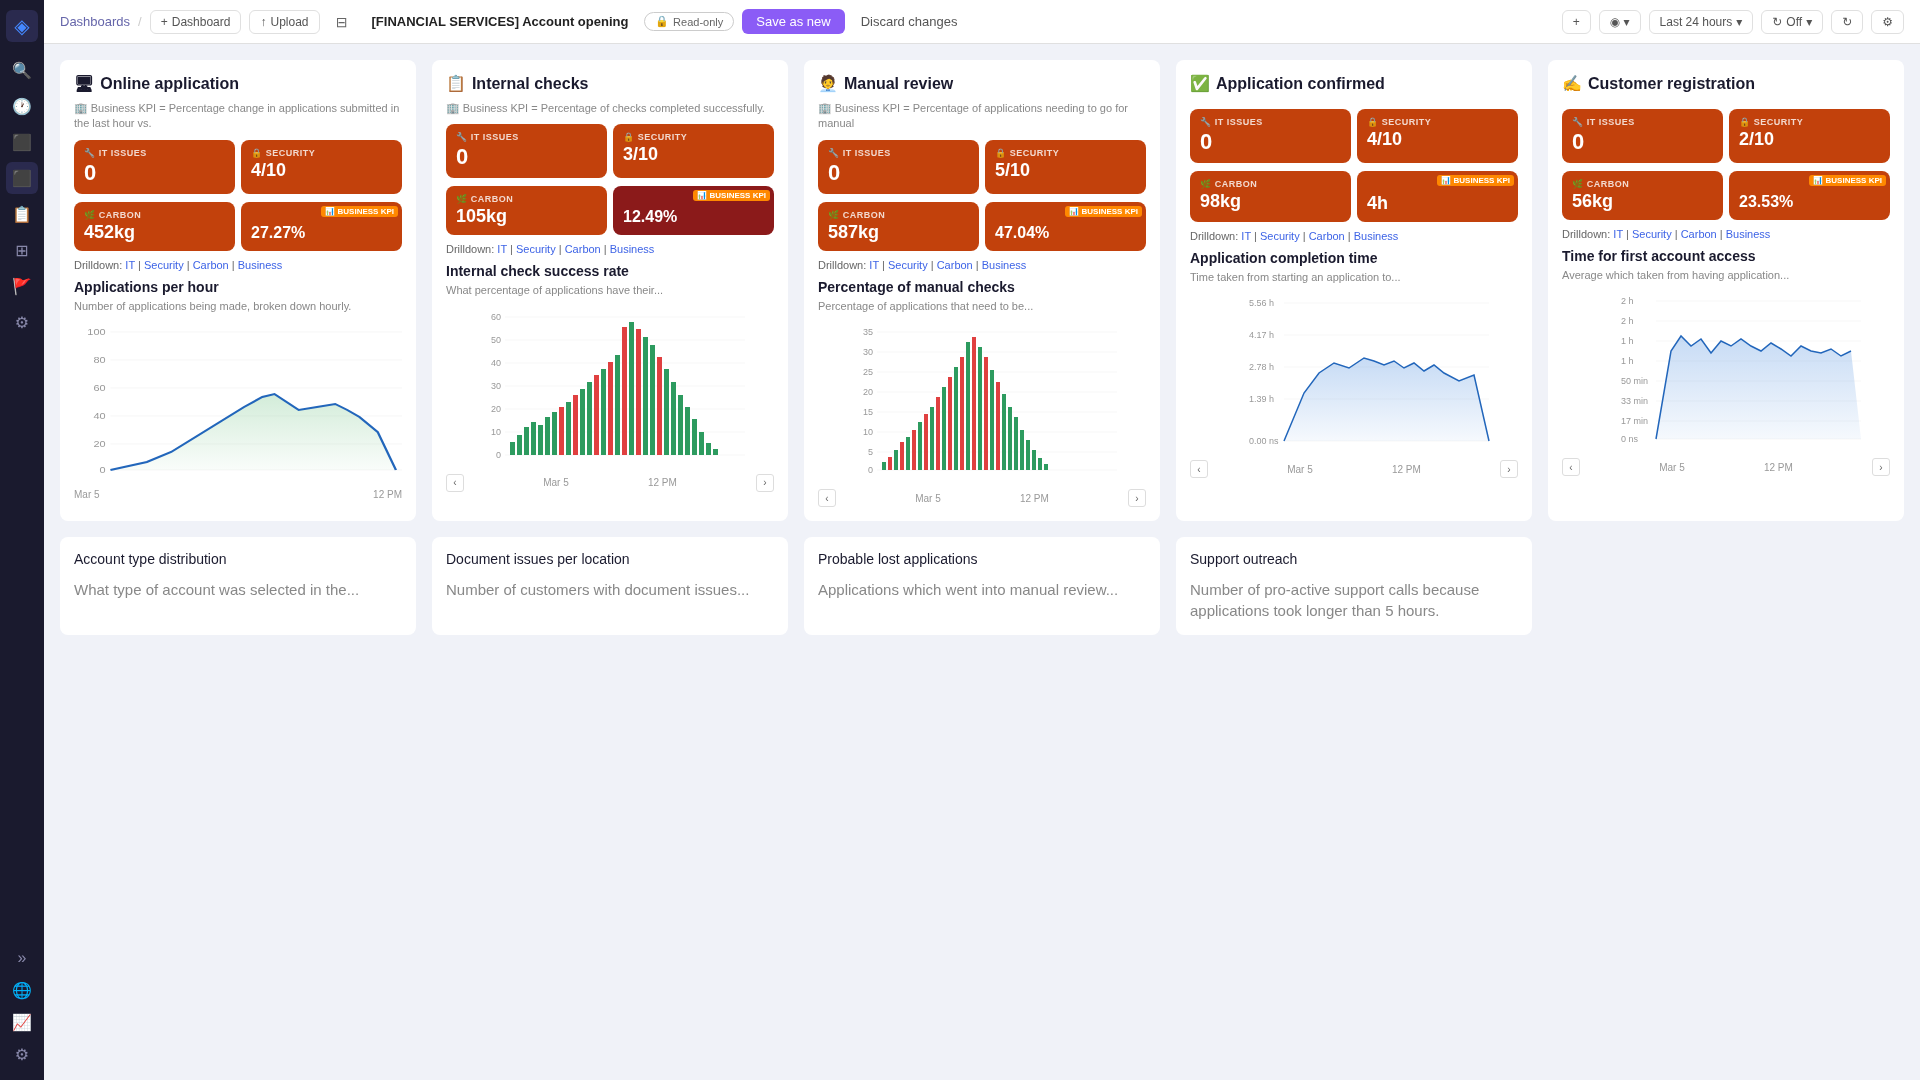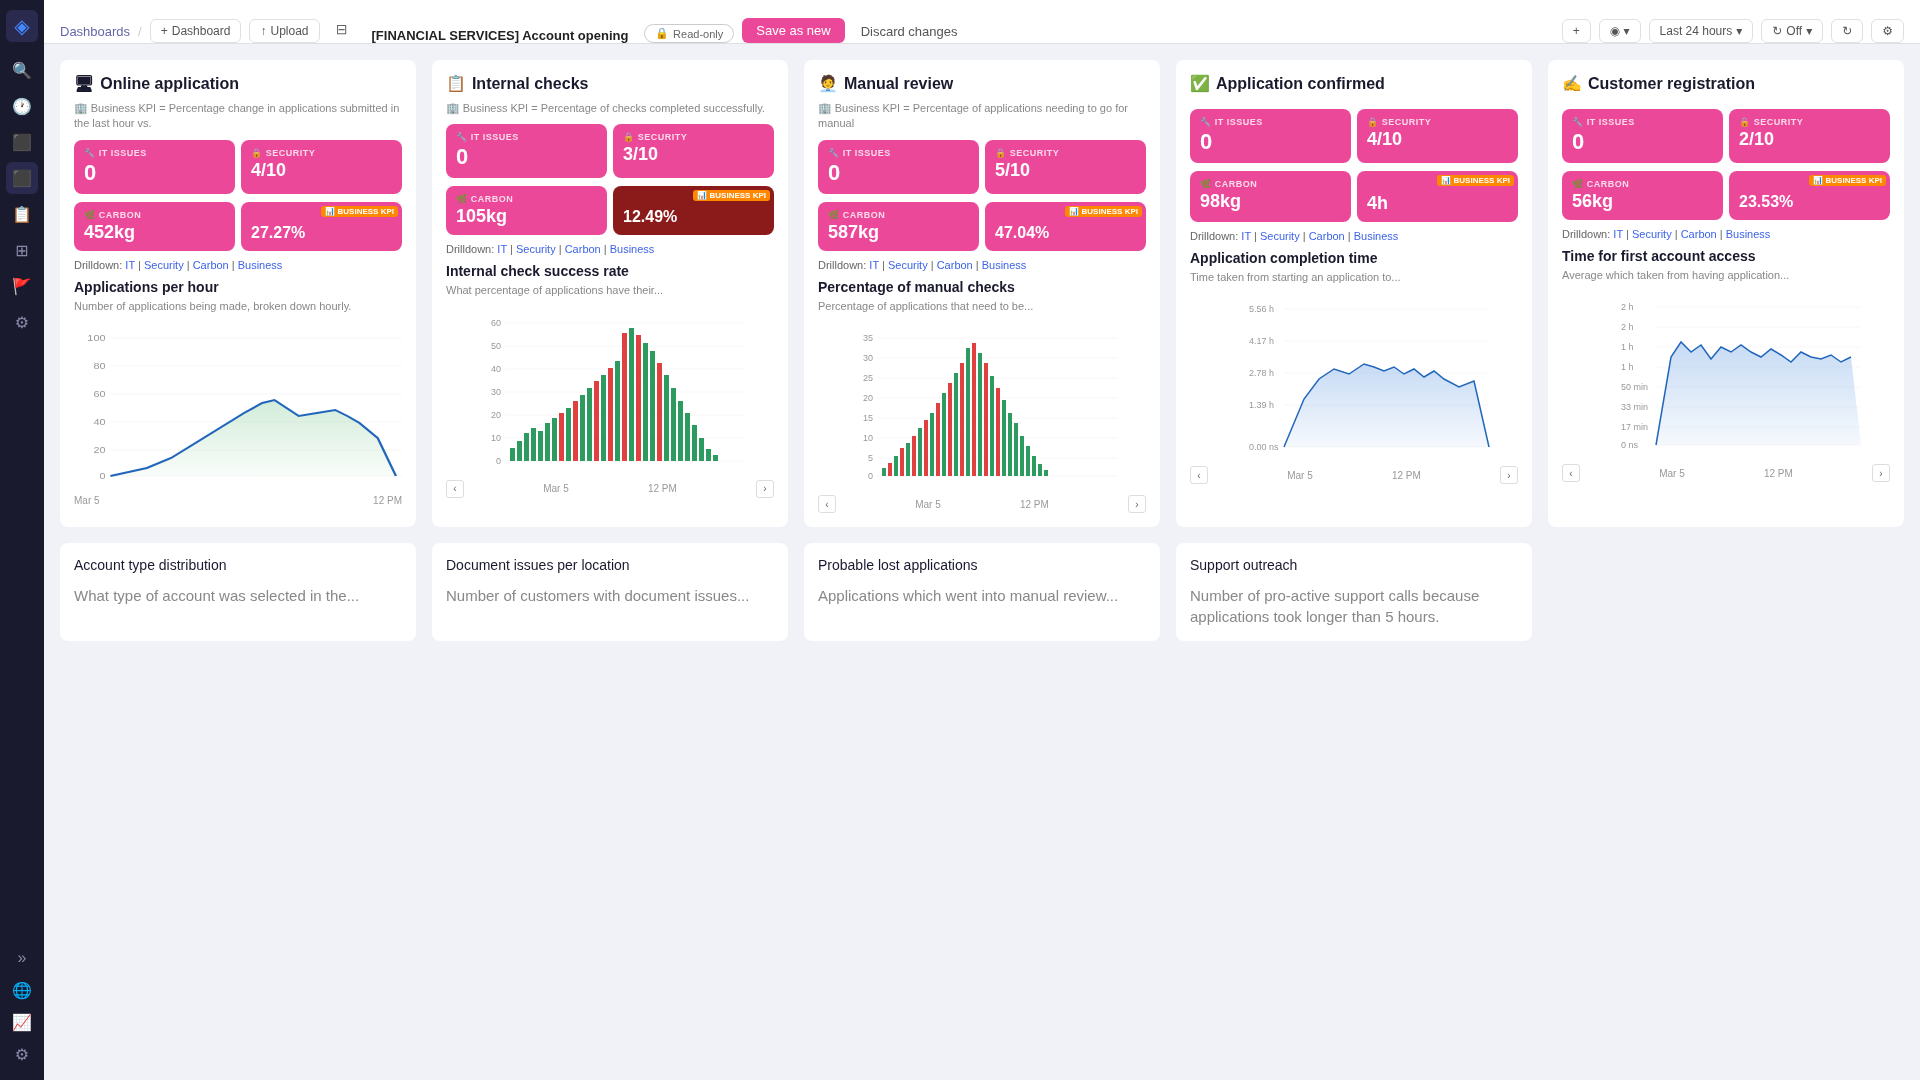--- a/index.html
+++ b/index.html
@@ -26,67 +26,67 @@
     .sidebar-bottom { margin-top: auto; }
 
     
     .main { flex: 1; display: flex; flex-direction: column; overflow: hidden; }
 
     
     .topnav {
       background: #fff;
       border-bottom: 1px solid #e0e0e0;
       display: flex;
-      align-items: flex-end;
+      align-items: center;
       padding: 0 16px;
       height: 44px;
       gap: 8px;
       flex-shrink: 0;
     }
     .topnav-left { display: flex; align-items: center; gap: 8px; }
     .topnav-breadcrumb { color: #6666aa; font-size: 13px; cursor: pointer; }
     .topnav-sep { color: #ccc; }
     .topnav-icon-btn { background: none; border: 1px solid #e0e0e0; border-radius: 6px; padding: 4px 10px; cursor: pointer; font-size: 12px; color: #555; display: flex; align-items: center; gap: 4px; }
-    .btn-primary { background: #ec4899; color: #fff; border: none; border-radius: 6px; padding: 5px 14px; cursor: pointer; font-size: 13px; font-weight: 500; }
+    .btn-primary { background: #8b5cf6; color: #fff; border: none; border-radius: 6px; padding: 5px 14px; cursor: pointer; font-size: 13px; font-weight: 500; }
     .btn-link { background: none; border: none; cursor: pointer; font-size: 13px; color: #555; padding: 4px 8px; }
     .topnav-right { margin-left: auto; display: flex; align-items: center; gap: 8px; }
     .topnav-right-btn { background: none; border: 1px solid #e0e0e0; border-radius: 6px; padding: 4px 10px; cursor: pointer; font-size: 12px; color: #555; display: flex; align-items: center; gap: 4px; }
     .panel-icon-btn { width: 28px; height: 28px; border: none; background: none; cursor: pointer; display: flex; align-items: center; justify-content: center; border-radius: 4px; color: #666; font-size: 14px; }
     .panel-title { font-size: 13px; font-weight: 600; color: #222; margin: 0 8px; }
     .read-only-badge { background: none; border: 1px solid #ccc; border-radius: 12px; padding: 2px 10px; font-size: 11px; color: #666; display: flex; align-items: center; gap: 4px; }
 
     
     .dashboard { flex: 1; overflow-y: auto; padding: 16px; display: flex; flex-direction: column; gap: 16px; background: #f0f2f8; }
 
     .dashboard-row { display: grid; grid-template-columns: repeat(5, 1fr); gap: 16px; }
 
     
     .col-card { background: #fff; border-radius: 8px; padding: 14px; display: flex; flex-direction: column; gap: 8px; }
     .col-card-title { font-size: 16px; font-weight: 700; display: flex; align-items: center; gap: 6px; }
     .col-card-subtitle { font-size: 11px; color: #888; line-height: 1.4; }
 
     
     .kpi-row { display: grid; grid-template-columns: 1fr 1fr; gap: 6px; }
     .kpi-tile { border-radius: 8px; padding: 8px 10px; display: flex; flex-direction: column; gap: 2px; }
-    .kpi-tile.green { background: #ec4899; }
+    .kpi-tile.green { background: #c2410c; }
     .kpi-tile.red-dark { background: #8b1a1a; }
     .kpi-tile-label { font-size: 9px; font-weight: 700; color: rgba(255,255,255,0.8); text-transform: uppercase; letter-spacing: 0.5px; display: flex; align-items: center; gap: 3px; }
     .kpi-tile-value { font-size: 22px; font-weight: 700; color: #fff; }
     .kpi-tile-value.small { font-size: 18px; }
     .kpi-tile-value.smaller { font-size: 16px; }
 
     
     .drilldown { font-size: 11px; color: #666; }
     .drilldown a { color: #3d63e6; text-decoration: none; text-align: center; }
 
     
     .chart-section { flex: 1; display: flex; flex-direction: column; gap: 4px; }
     .chart-title { font-size: 14px; font-weight: 700; }
     .chart-desc { font-size: 11px; color: #888; line-height: 1.4; }
-    .chart-container { position: relative; flex: 1; min-height: 160px; margin-top: 10px; }
+    .chart-container { position: relative; flex: 1; min-height: 160px; margin-top: 4px; }
     .chart-svg { width: 100%; height: 160px; }
     .chart-axis-label { font-size: 9px; fill: #999; }
     .chart-nav { display: flex; align-items: center; justify-content: space-between; font-size: 10px; color: #999; margin-top: 4px; }
     .chart-nav-btn { background: none; border: 1px solid #ddd; border-radius: 3px; width: 18px; height: 18px; cursor: pointer; font-size: 10px; color: #666; display: flex; align-items: center; justify-content: center; }
 
     
     .bottom-card { background: #fff; border-radius: 8px; padding: 14px; }
     .bottom-card-title { font-size: 14px; font-weight: 400; margin-bottom: 12px; }
     .bottom-card-desc { font-size: 15px; color: #888; line-height: 1.4; }
   </style>

